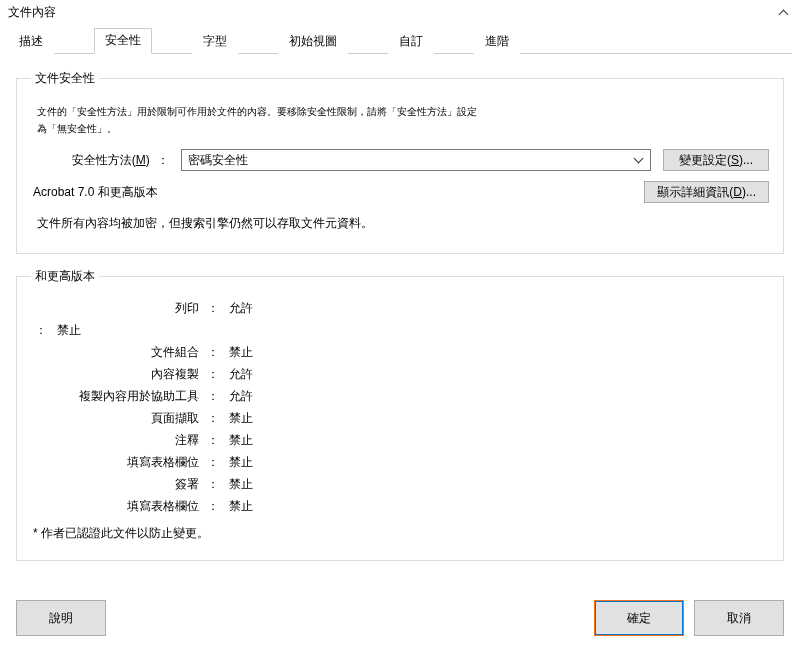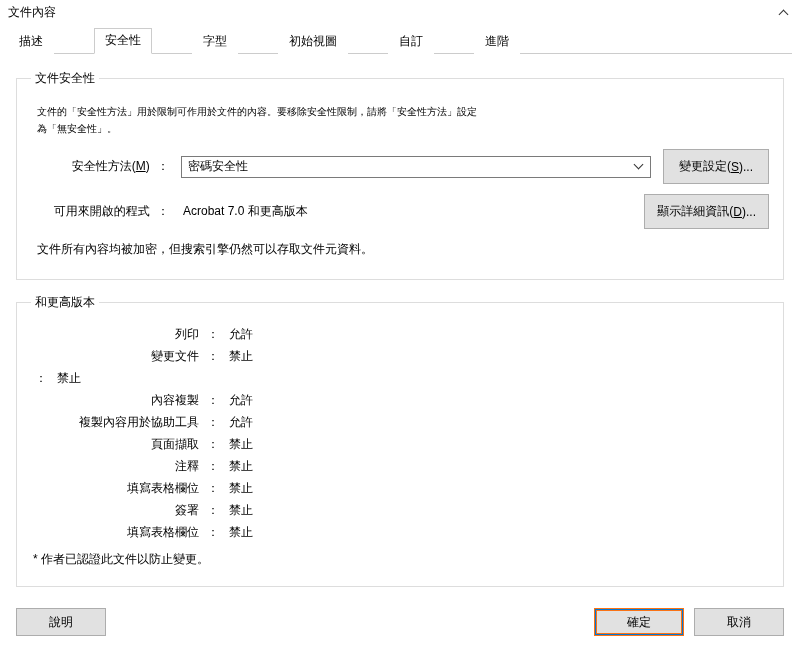--- a/index.html
+++ b/index.html
@@ -109,21 +109,21 @@
   .select .chev::before {
     content: "";
     width: 6px; height: 6px;
     border-right: 1px solid #333;
     border-bottom: 1px solid #333;
     transform: rotate(45deg);
     position: relative;
     top: -2px;
   }
   .btn {
-    height: 35px;
+    height: 22px;
     min-width: 106px;
     border: 1px solid #adadad;
     background: #e1e1e1;
     font-size: 12px;
     display: inline-flex;
     align-items: center;
     justify-content: center;
     padding: 0 12px;
     cursor: default;
     font-family: inherit;
@@ -160,24 +160,24 @@
     display: flex;
     justify-content: space-between;
     padding: 0 16px;
   }
   .dialog-buttons .right-group {
     display: flex;
     gap: 10px;
   }
   .btn-wide {
     min-width: 90px;
-    height: 28px;
+    height: 36px;
   }
   .btn-default {
-    border: 3px solid #f97316;
+    border: 1px solid #f97316;
     outline: 1px solid #0078d7;
     outline-offset: -2px;
   }
   u.accel { text-decoration: underline; }
 </style>
 </head>
 <body>
 
 <div class="titlebar">
   <span class="title">文件內容</span>
@@ -214,23 +214,20 @@
         </div>
         <button class="btn btn-right">
           <span>變更設定(</span>
             <u class="accel">S</u>
             <span>)...</span>
         </button>
       </div>
     </div>
 
     <div class="row">
-      <div class="lbl-col">
-        <span>可用來開啟的程式 </span><span class="colon">：</span>
-      </div>
       <div class="select-wrap">
         <span class="static-val">Acrobat 7.0 和更高版本</span>
         <div style="flex:1"></div>
         <button class="btn btn-right">
           <span>顯示詳細資訊(</span>
             <u class="accel">D</u>
             <span>)...</span>
         </button>
       </div>
     </div>
@@ -240,25 +237,25 @@
 
   <fieldset class="group" style="padding-top:10px;">
     <legend>和更高版本</legend>
 
     <div class="summary-row">
       <span class="summary-lbl">列印</span>
       <span class="summary-sep">：</span>
       <span class="summary-val">允許</span>
     </div>
     <div class="summary-row">
-      <span class="summary-lbl">變更文件</span>
-      <span class="summary-sep">：</span>
-      <span class="summary-val">禁止</span>
-    </div>
-    <div class="summary-row">
+      <span class="summary-sep">：</span>
+      <span class="summary-val">禁止</span>
+    </div>
+    <div class="summary-row">
+      <span class="summary-lbl">文件組合</span>
       <span class="summary-sep">：</span>
       <span class="summary-val">禁止</span>
     </div>
     <div class="summary-row">
       <span class="summary-lbl">內容複製</span>
       <span class="summary-sep">：</span>
       <span class="summary-val">允許</span>
     </div>
     <div class="summary-row">
       <span class="summary-lbl">複製內容用於協助工具</span>

